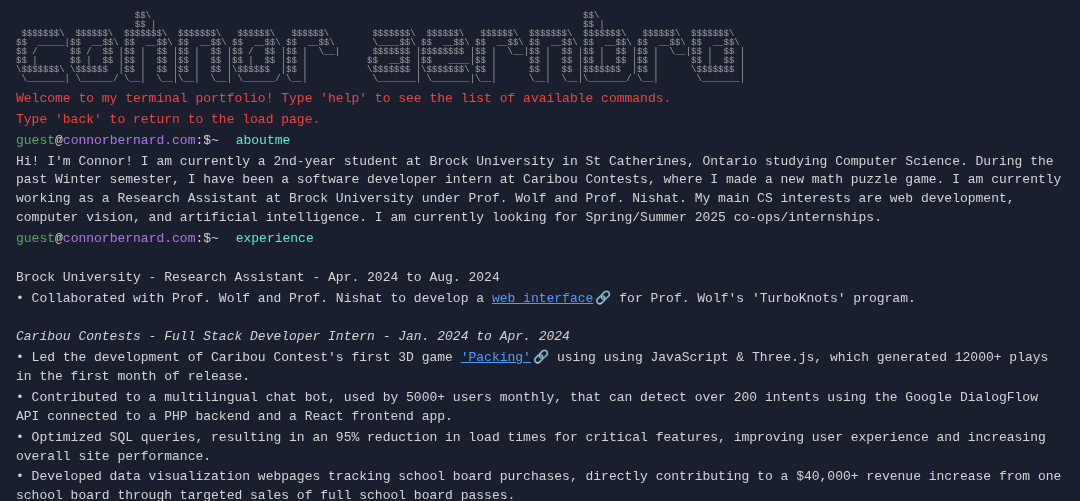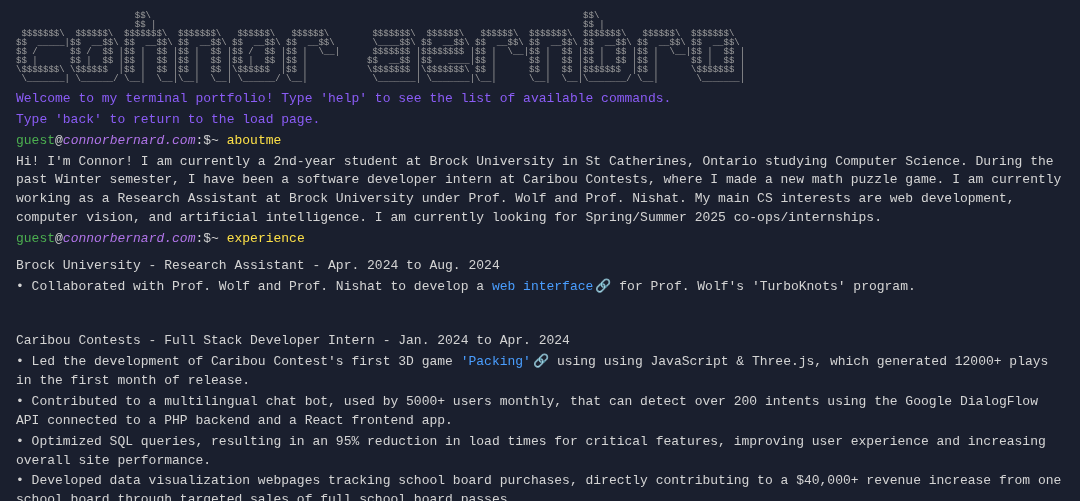--- a/index.html
+++ b/index.html
@@ -21,60 +21,61 @@
     .ascii-art {
       font-family: 'Courier New', monospace;
       font-size: 9px;
       line-height: 1.0;
       color: #9e9e9e;
       white-space: pre;
       margin-bottom: 6px;
       letter-spacing: 0;
     }
     .welcome {
-      color: #8b5cf6;
+      color: #ef4444;
       margin-bottom: 2px;
     }
     .prompt-line {
       margin-bottom: 2px;
     }
     .user {
       color: #4caf50;
       text-align: right;
     }
     .at {
       color: #d4d4d4;
     }
     .host {
       color: #b074e8;
-      font-style: italic;
     }
     .colon {
       color: #d4d4d4;
     }
     .dollar {
       color: #d4d4d4;
     }
     .tilde {
       color: #d4d4d4;
     }
     .command {
-      color: #fde047;
+      color: #5eead4;
+      margin-left: 9px;
     }
     .output {
       color: #d4d4d4;
       margin-bottom: 2px;
     }
     .section-title {
       color: #d4d4d4;
-      margin-top: 8px;
+      margin-top: 20px;
       margin-bottom: 2px;
     }
     .link {
       color: #4a9eff;
+      text-decoration: underline;
     }
     .link-icon {
       color: #4a9eff;
       margin-left: 2px;
     }
     .spacer {
       height: 14px;
     }
   </style>
 </head>
@@ -102,20 +103,20 @@
   <span class="user">guest</span><span class="at">@</span><span class="host">connorbernard.com</span><span class="colon">:</span><span class="dollar">$</span><span class="tilde">~</span> <span class="command">experience</span>
 </div>
 
 <div class="section-title">Brock University - Research Assistant - Apr. 2024 to Aug. 2024</div>
 <div class="output">
   <span>• Collaborated with Prof. Wolf and Prof. Nishat to develop a </span><a class="link">web interface</a><span class="link-icon">🔗</span><span> for Prof. Wolf's 'TurboKnots' program.</span>
 </div>
 
 <div class="spacer"></div>
 
-<div class="section-title" style="margin-top:20px;">Caribou Contests - Full Stack Developer Intern - Jan. 2024 to Apr. 2024</div>
+<div class="section-title" style="margin-top:4px;font-style:italic;">Caribou Contests - Full Stack Developer Intern - Jan. 2024 to Apr. 2024</div>
 <div class="output">
   <span>• Led the development of Caribou Contest's first 3D game </span><a class="link">'Packing'</a><span class="link-icon">🔗</span><span> using using JavaScript &amp; Three.js, which generated 12000+ plays in the first month of release.</span>
 </div>
 <div class="output">• Contributed to a multilingual chat bot, used by 5000+ users monthly, that can detect over 200 intents using the Google DialogFlow API connected to a PHP backend and a React frontend app.</div>
 <div class="output">• Optimized SQL queries, resulting in an 95% reduction in load times for critical features, improving user experience and increasing overall site performance.</div>
 <div class="output">• Developed data visualization webpages tracking school board purchases, directly contributing to a $40,000+ revenue increase from one school board through targeted sales of full school board passes.</div>
 <div class="output">• Collaborated with other developers using Git &amp; GitHub to perform code reviews and issue tracking.</div>
 
 </body></html>

